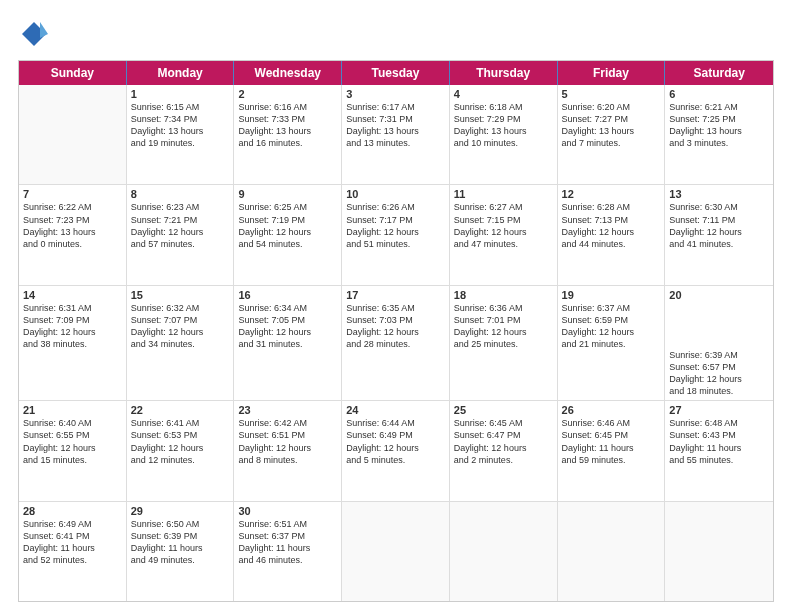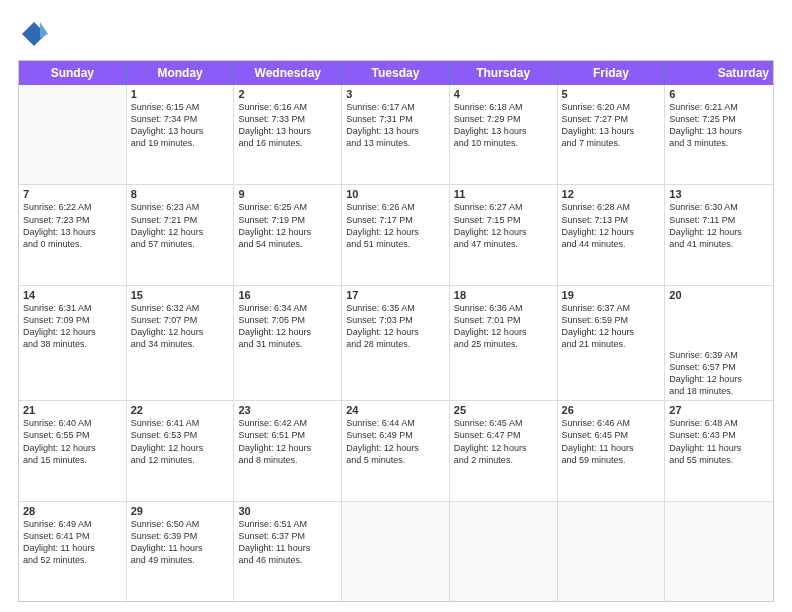--- a/index.html
+++ b/index.html
@@ -62,31 +62,31 @@
     }
     .calendar {
       flex: 1;
       display: flex;
       flex-direction: column;
       border: 1px solid #ccc;
     }
     .cal-header {
       display: grid;
       grid-template-columns: repeat(7, 1fr);
-      background: #8b5cf6;
+      background: #be185d;
     }
     .cal-header-cell {
       color: #fff;
       font-size: 12px;
       font-weight: bold;
       padding: 5px 4px;
       text-align: center;
       border-right: 1px solid #4a82c5;
     }
-    .cal-header-cell:last-child { border-right: none; text-align: right; }
+    .cal-header-cell:last-child { border-right: none; }
     .cal-body {
       flex: 1;
       display: flex;
       flex-direction: column;
     }
     .cal-row {
       display: grid;
       grid-template-columns: repeat(7, 1fr);
       flex: 1;
       border-bottom: 1px solid #ddd;

